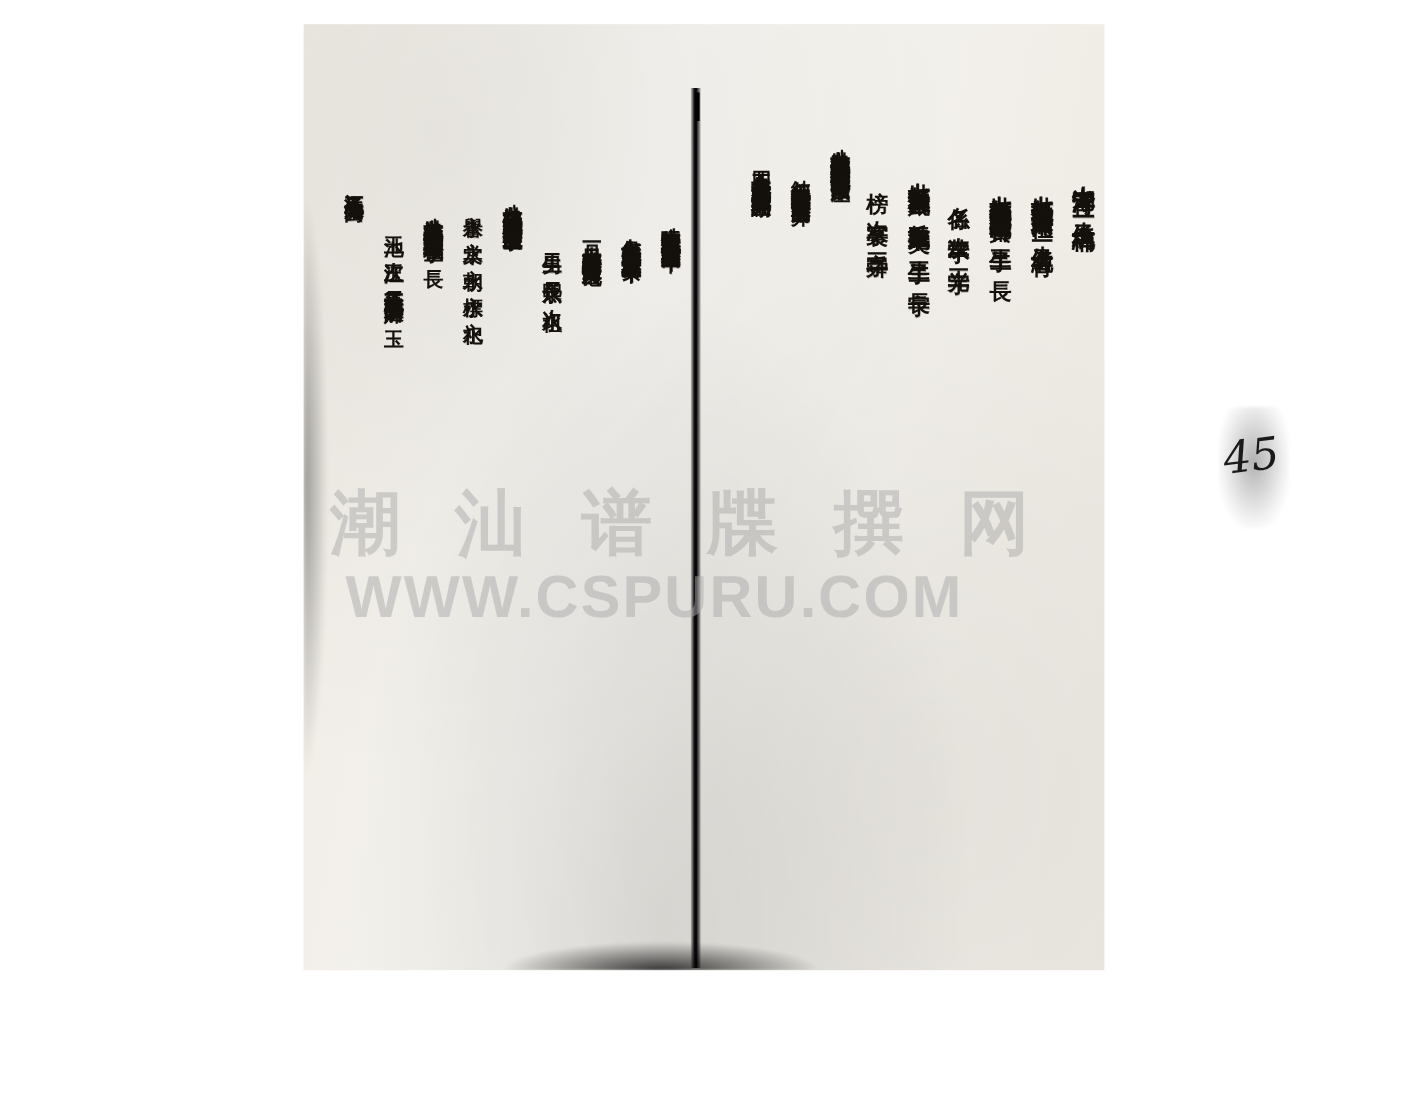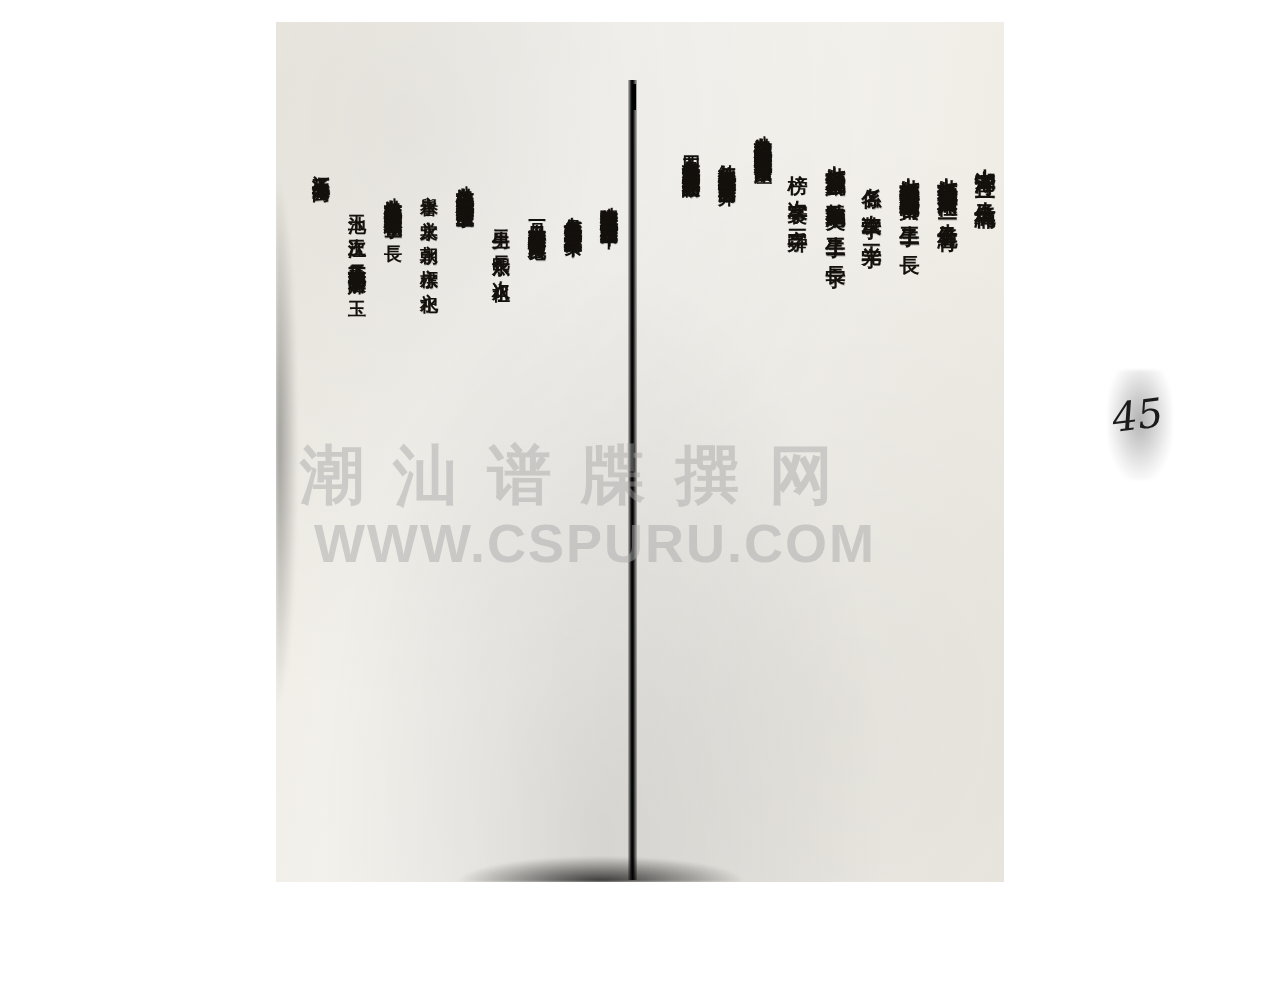--- a/index.html
+++ b/index.html
@@ -141,21 +141,21 @@
     pointer-events: none;
     color: rgba(150,150,150,0.40);
     font-weight: 700;
     white-space: nowrap;
   }
   #wm-cn {
     left: 300px;
     top: 432px;
     font-size: 64px;
     letter-spacing: 6px;
-    font-family: Liberation Sans, sans-serif;
+    font-family: Liberation Mono, monospace;
     color: rgba(165,165,165,0.45);
   }
   #wm-url {
     left: 286px;
     top: 512px;
     font-size: 54px;
     letter-spacing: 2px;
     font-family: "Liberation Sans", sans-serif;
     color: rgba(170,170,170,0.50);
     margin-left: 28px;

